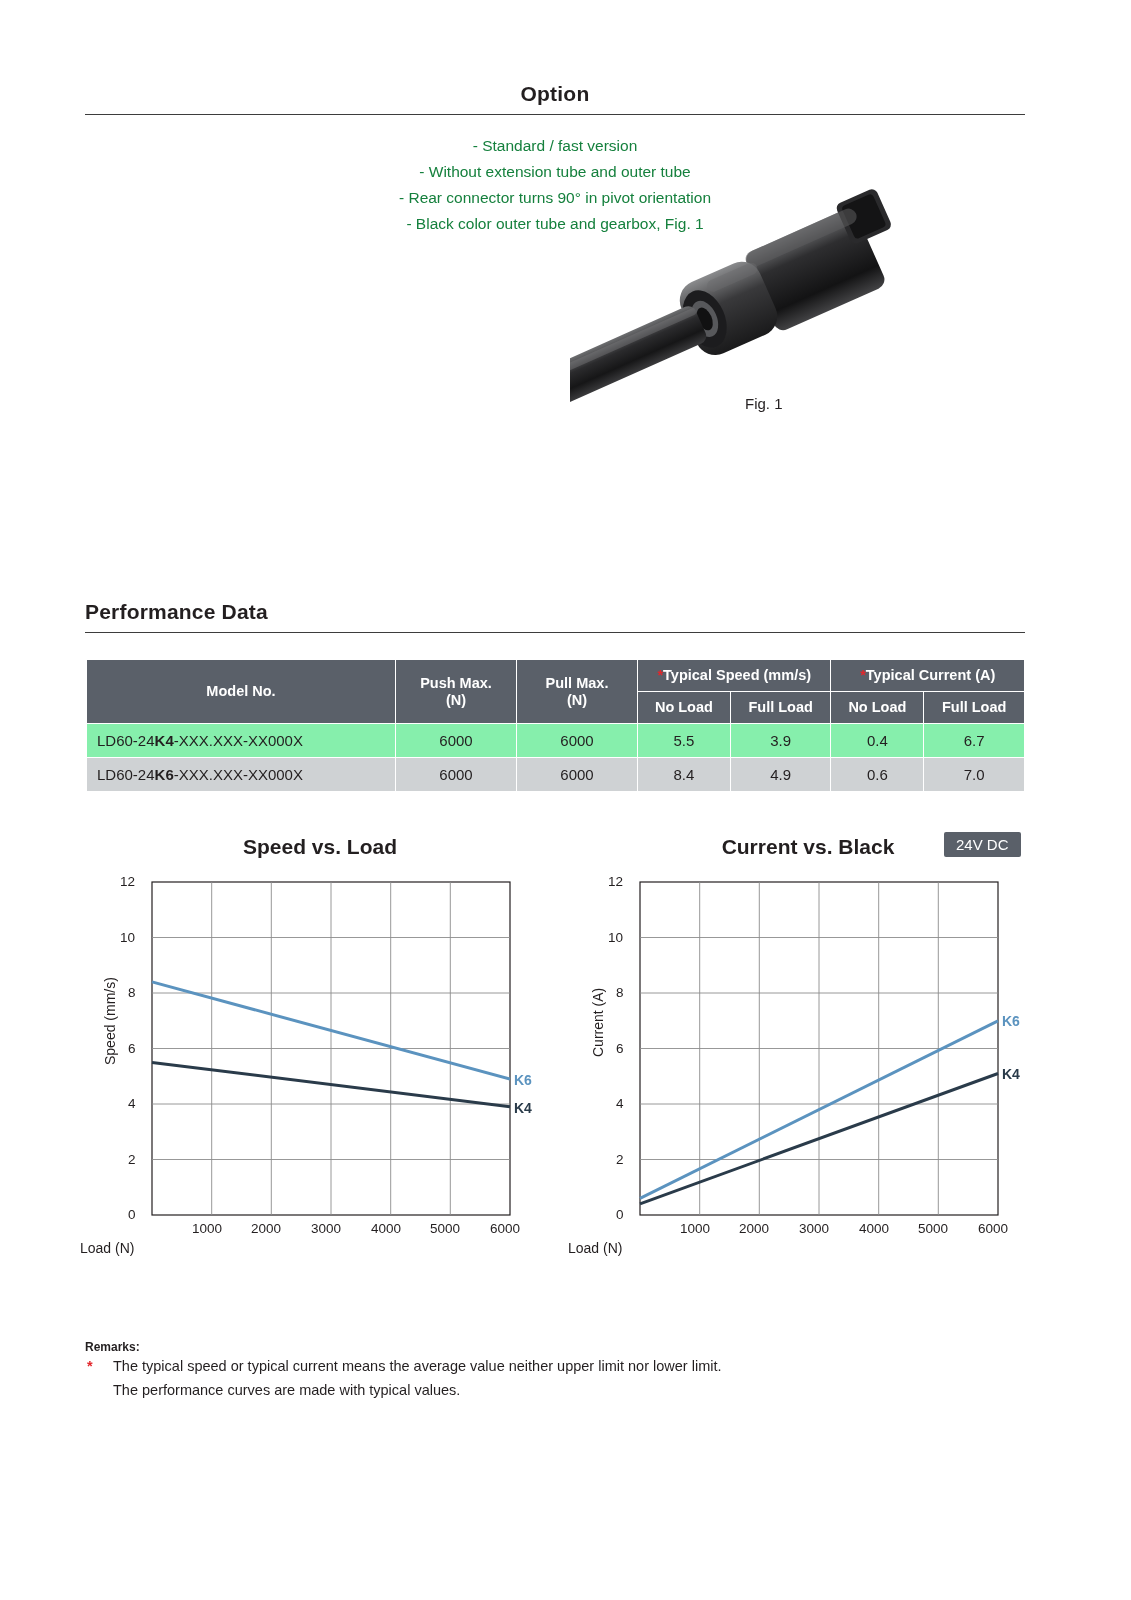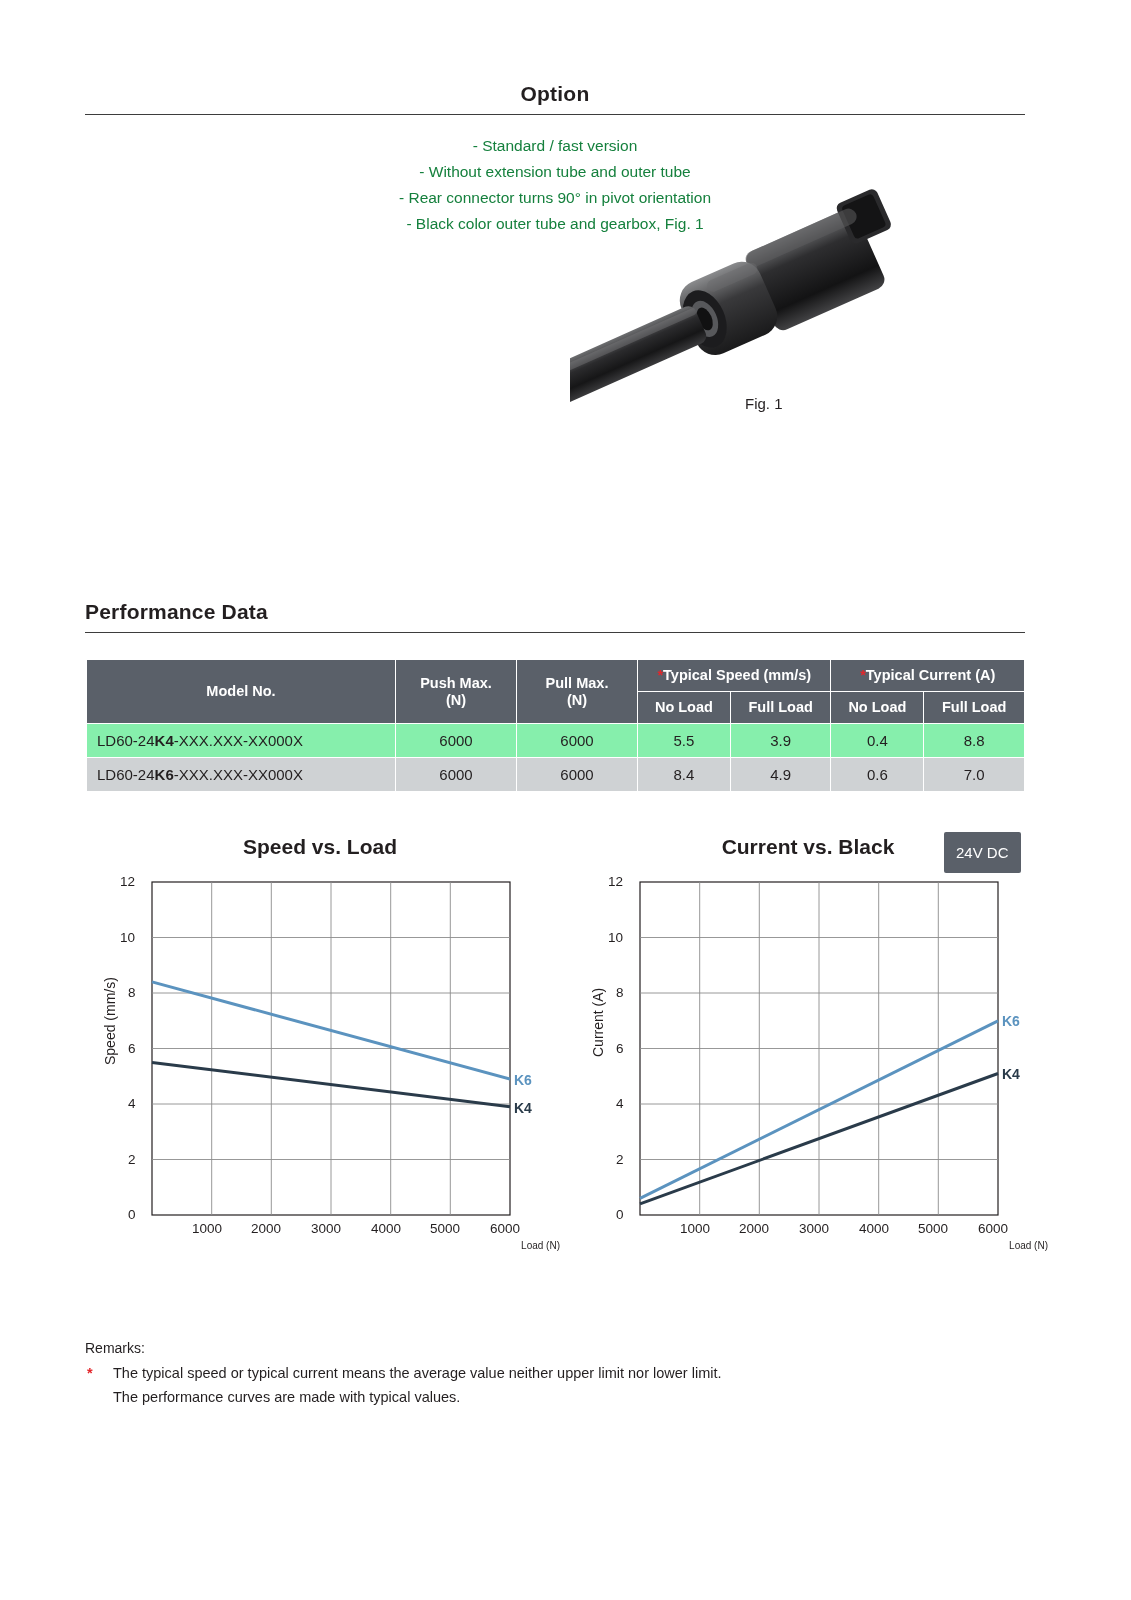--- a/index.html
+++ b/index.html
@@ -121,37 +121,37 @@
     font-weight: bold;
     color: #231f20;
   }
   .badge-24v {
     position: absolute;
     left: 944px;
     top: 832px;
     background: #5a6069;
     color: #fff;
     font-size: 15px;
-    padding: 12px 12px;
+    padding: 4px 12px;
     border-radius: 2px;
   }
   .axis-label-y {
     position: absolute;
     font-size: 14px;
     color: #231f20;
     transform: rotate(-90deg);
     transform-origin: left top;
     white-space: nowrap;
   }
   .axis-label-x {
     position: absolute;
-    font-size: 10px;
+    font-size: 14px;
     color: #231f20;
     width: 480px;
-    text-align: right;
+    text-align: left;
   }
   .tick {
     position: absolute;
     font-size: 13.5px;
     color: #231f20;
   }
   .series-label {
     position: absolute;
     font-size: 14px;
     font-weight: bold;
@@ -160,23 +160,22 @@
   
   #remarks {
     position: absolute;
     left: 85px;
     top: 1340px;
     width: 950px;
     font-size: 14.5px;
     color: #231f20;
   }
   #remarks .rm-title {
-    font-weight: normal;
-    font-size: 14px;
-    margin-bottom: 5px;
+    font-weight: bold;
+    font-size: 12px;
   }
   #remarks .rm-line {
     position: relative;
     padding-left: 28px;
     line-height: 24px;
   }
   #remarks .rm-star {
     position: absolute;
     left: 2px;
     top: 0;
@@ -289,21 +288,21 @@
       </tr>
     </thead>
     <tbody>
       <tr class="row-odd">
         <td class="model"><span>LD60-24</span><b>K4</b><span>-XXX.XXX-XX000X</span></td>
         <td>6000</td>
         <td>6000</td>
         <td>5.5</td>
         <td>3.9</td>
         <td>0.4</td>
-        <td>8.8</td>
+        <td>6.7</td>
       </tr>
       <tr class="row-even">
         <td class="model"><span>LD60-24</span><b>K6</b><span>-XXX.XXX-XX000X</span></td>
         <td>6000</td>
         <td>6000</td>
         <td>8.4</td>
         <td>4.9</td>
         <td>0.6</td>
         <td>7.0</td>
       </tr>

